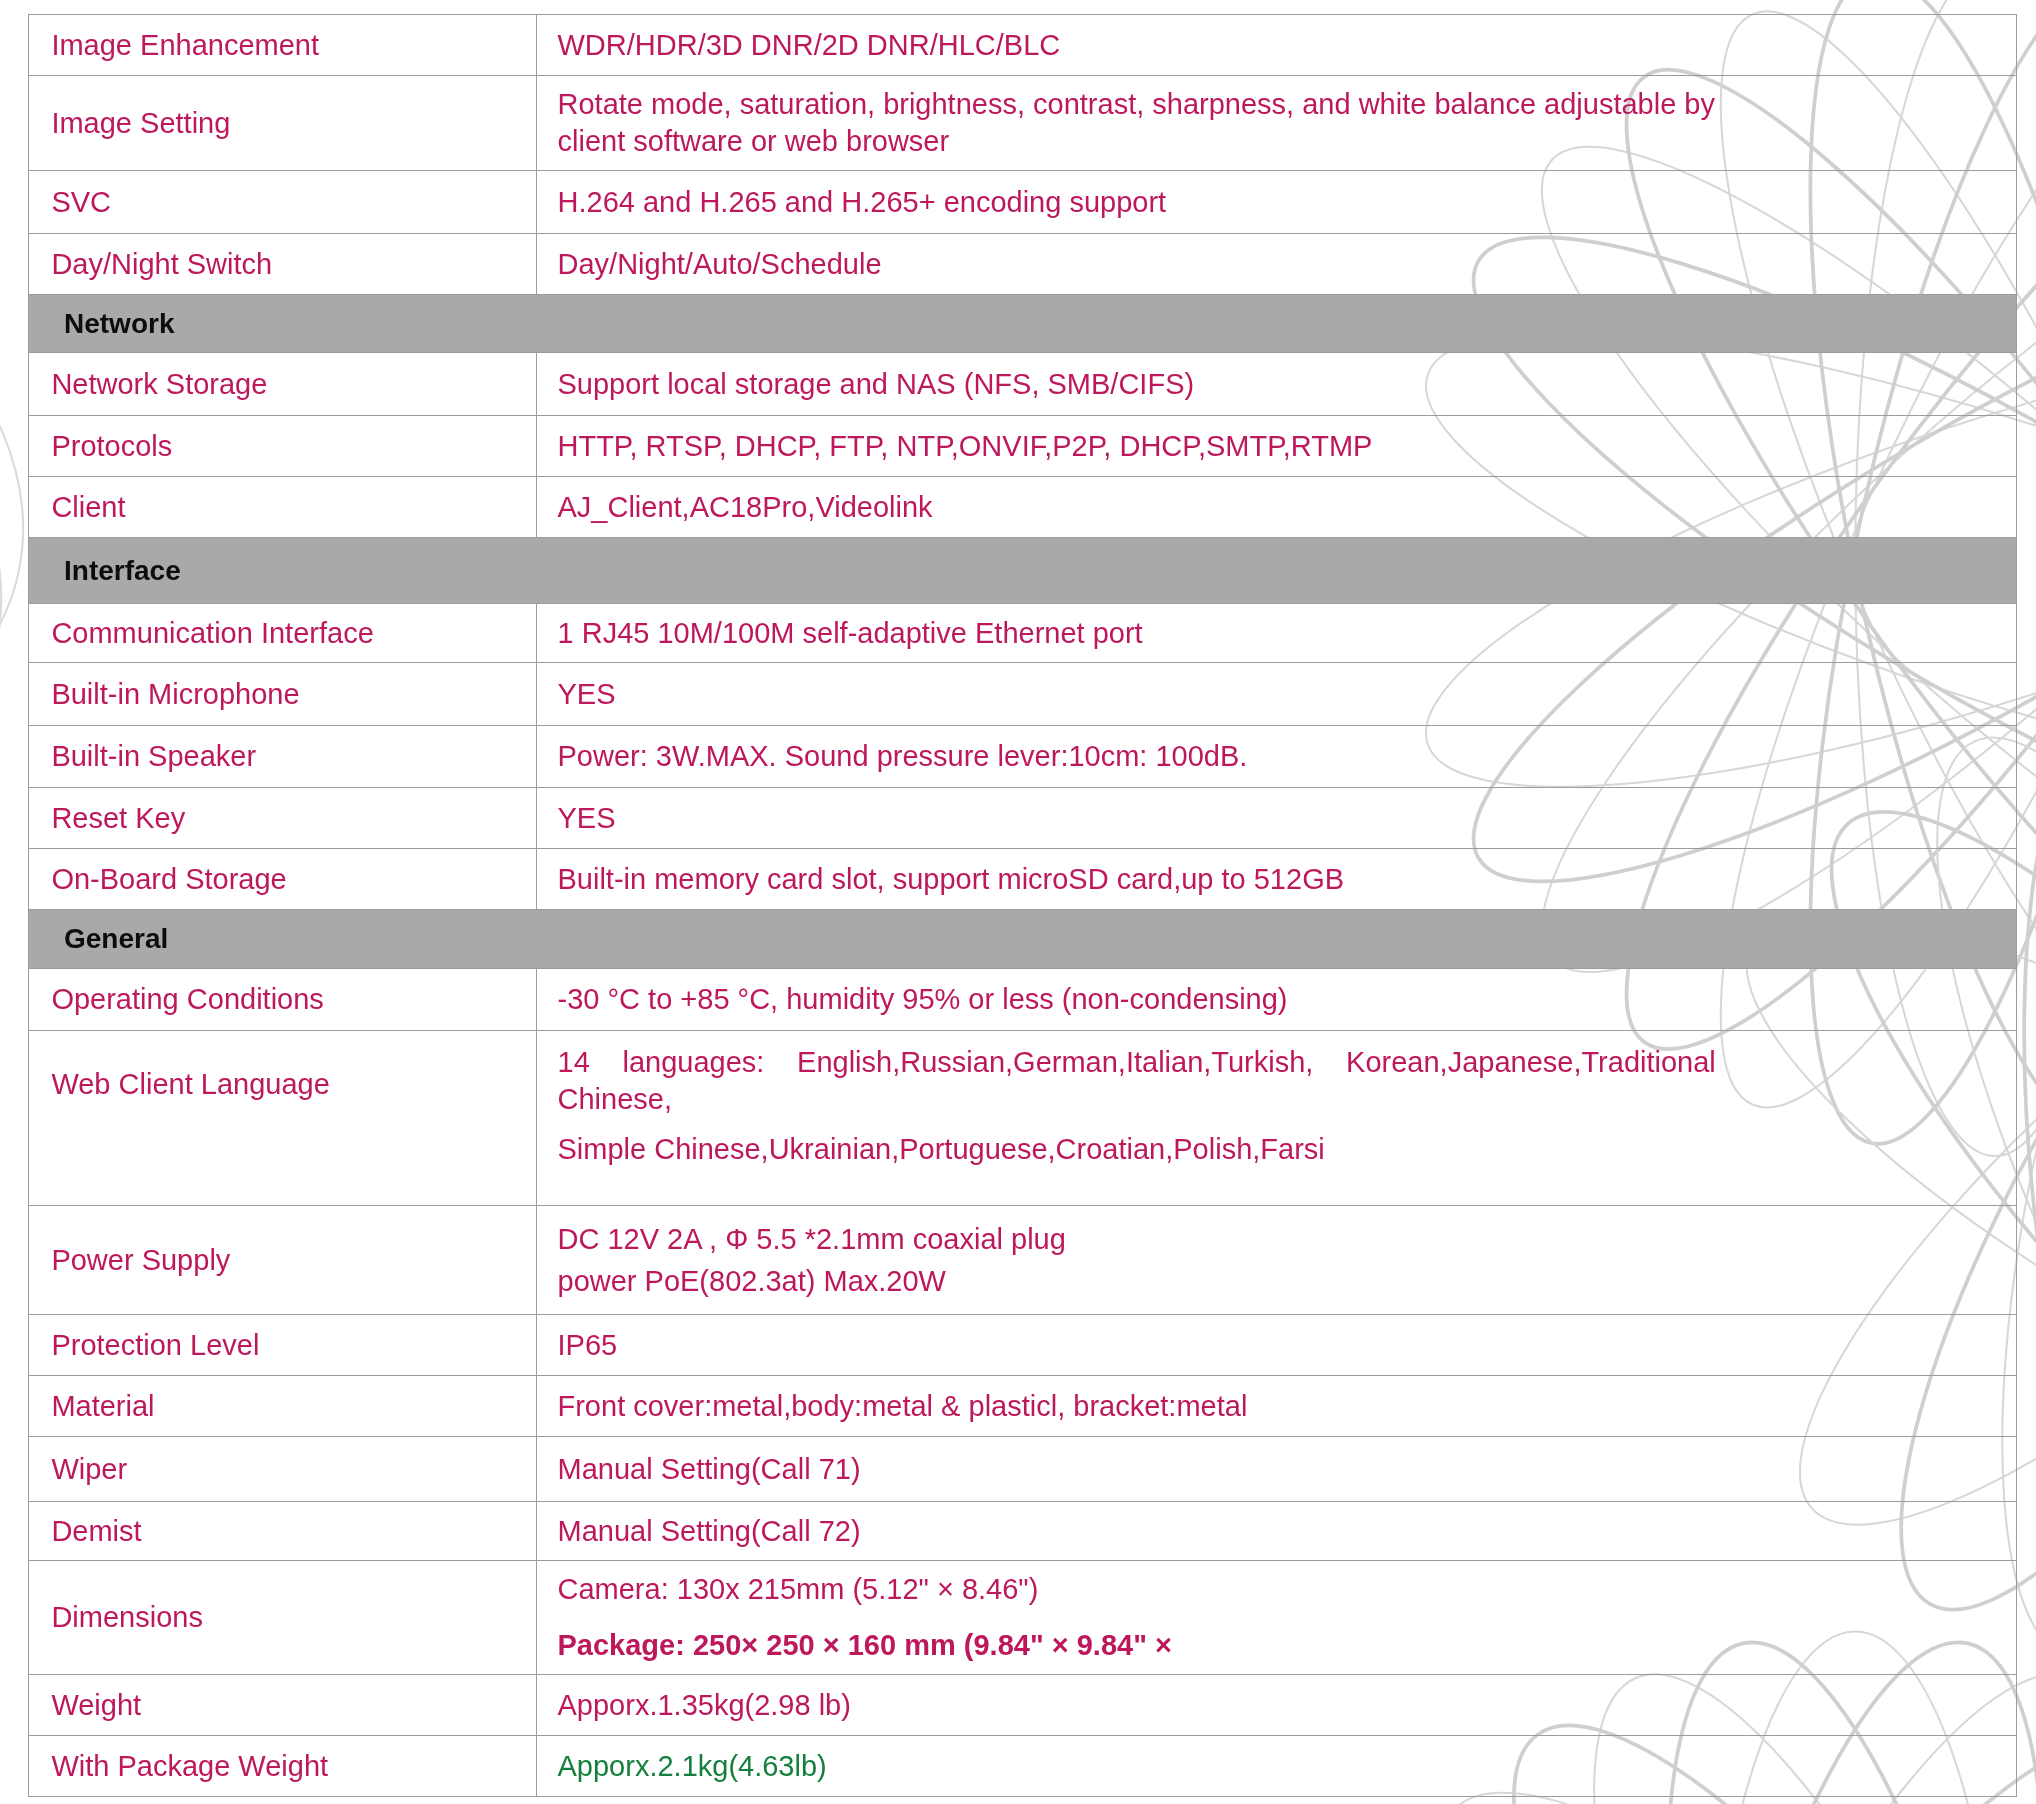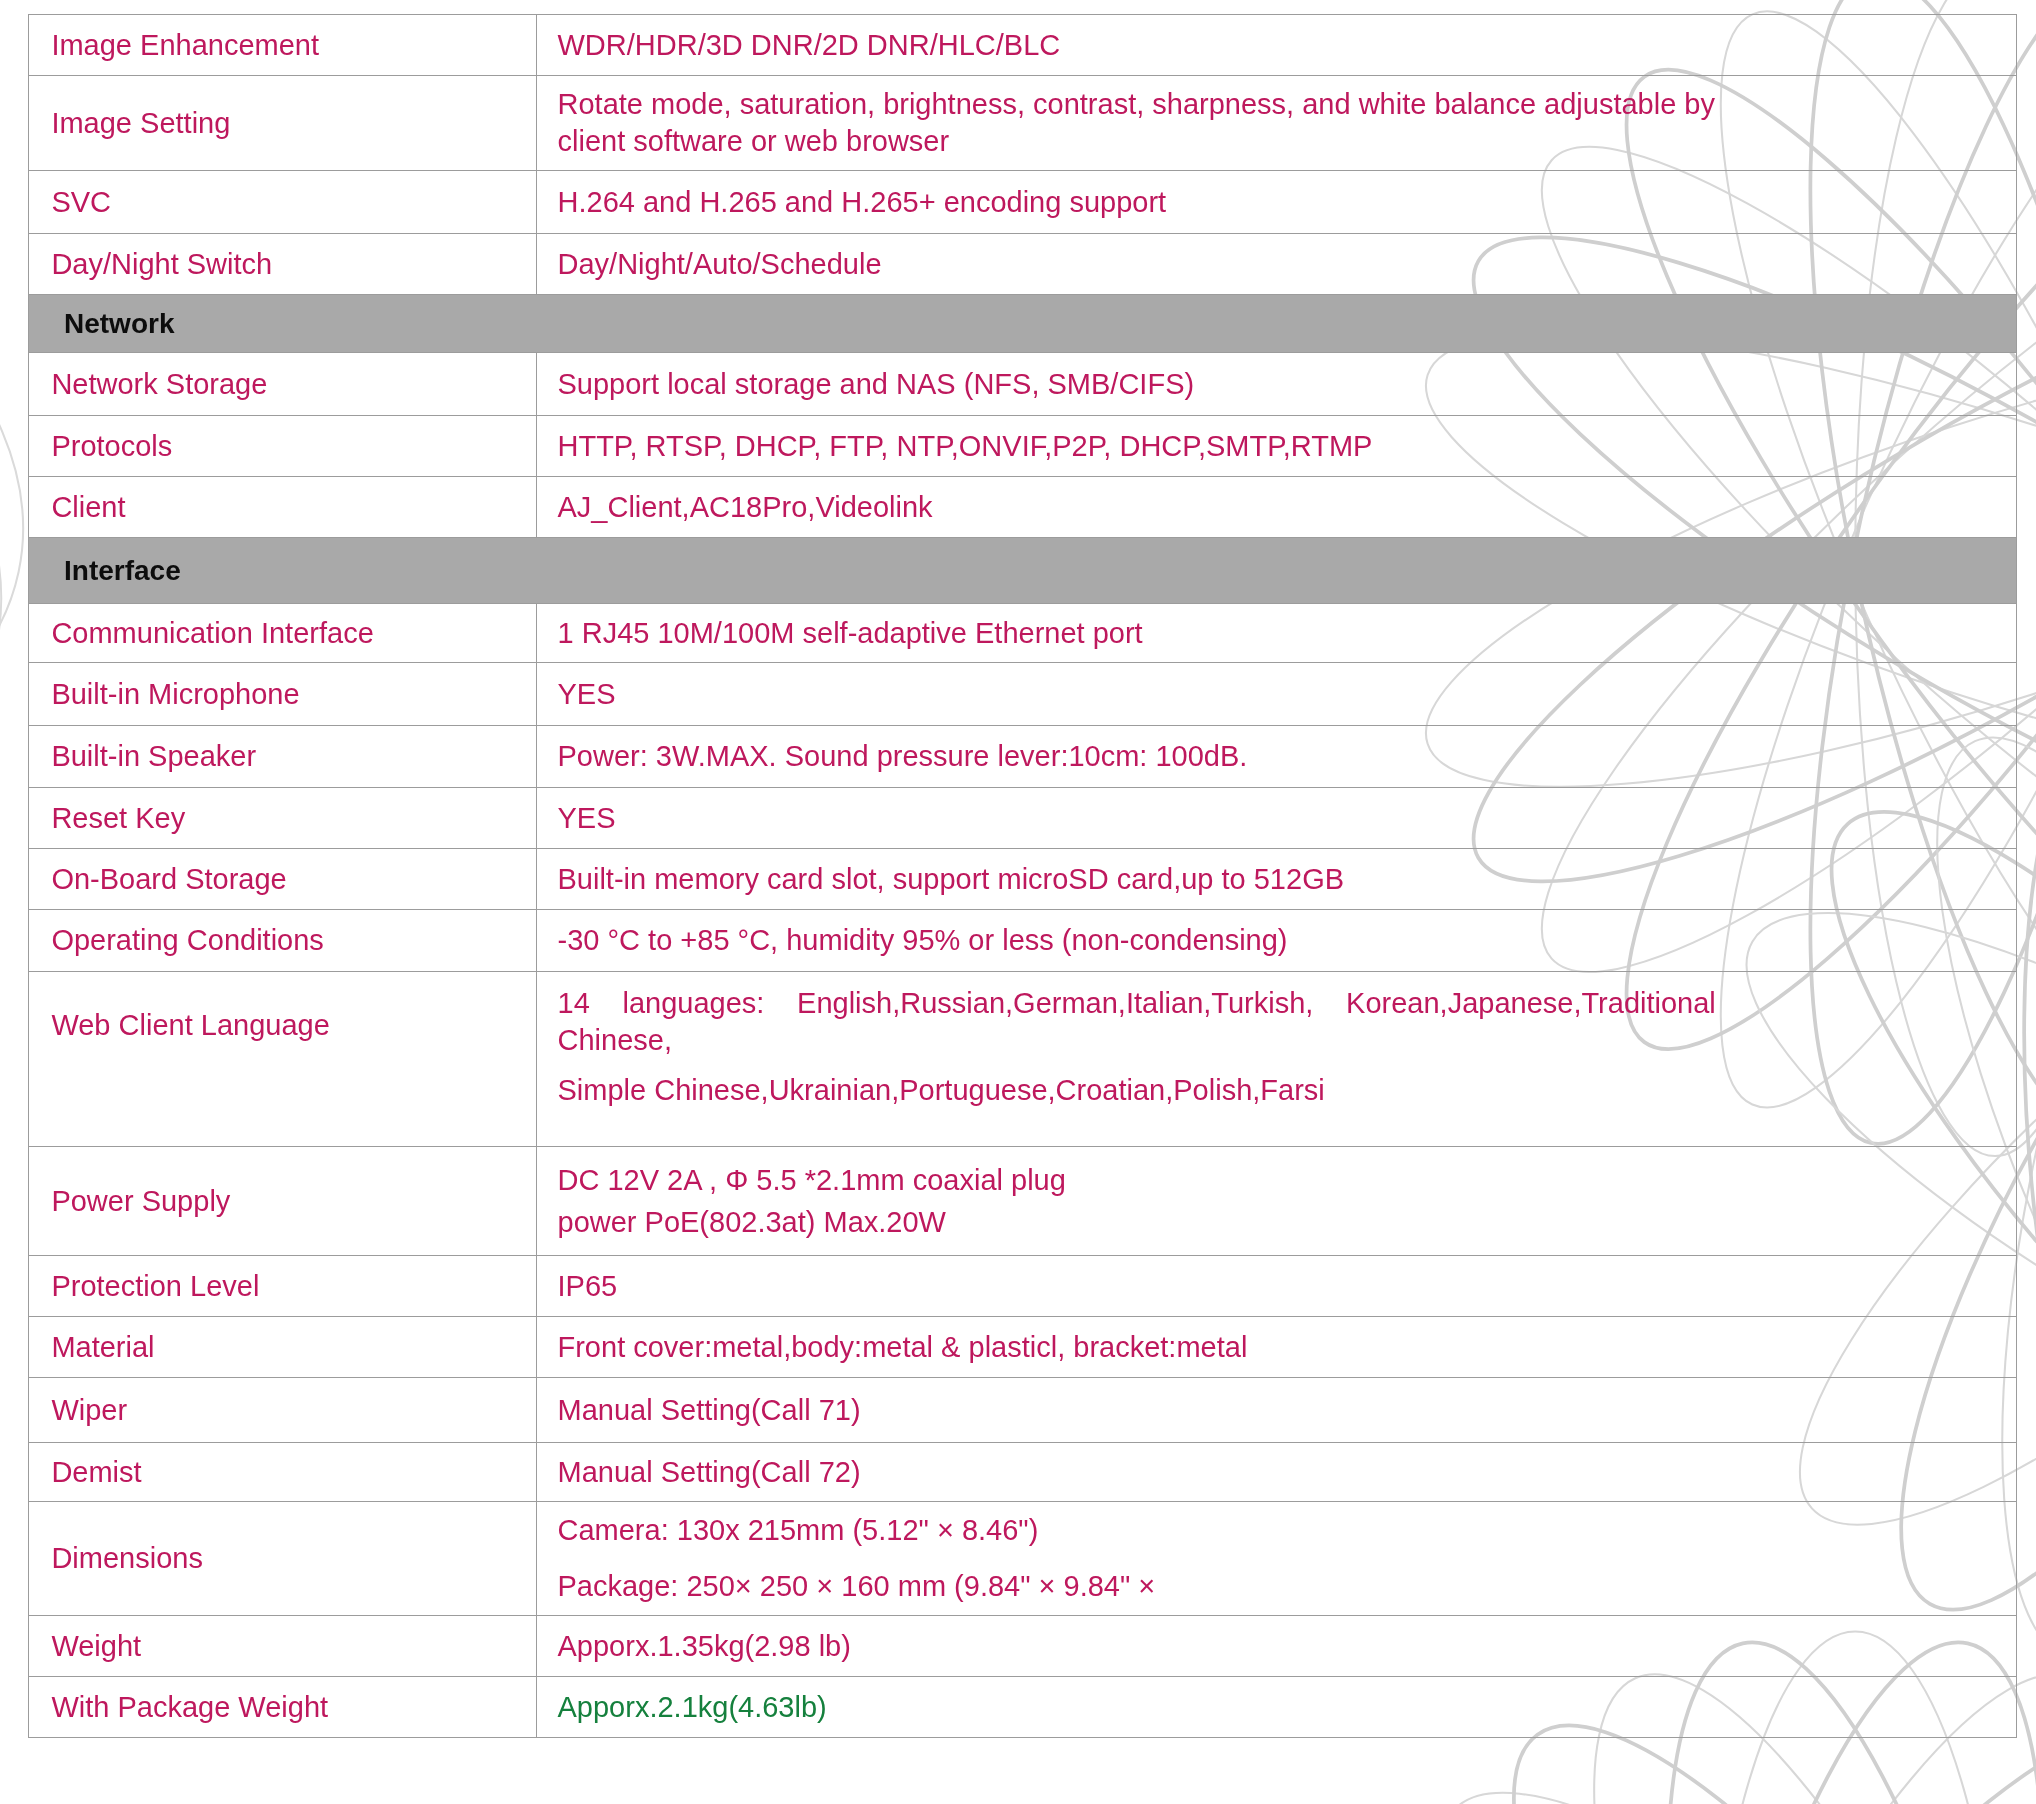--- a/index.html
+++ b/index.html
@@ -33,21 +33,21 @@
     background:#a9a9a9;
     font-weight:bold;
     font-size:28px;
     color:#0d0d0d;
     padding-left:35px;
   }
   .vl{line-height:37px;}
   .ws{word-spacing:0.85em;}
   .gap-top{margin-top:13px;}
   tr.ps td.value .vl{line-height:42px;}
-  tr.dim td.value .vl + .vl{margin-top:19px;}
+  tr.dim td.value .vl + .vl{margin-top:19px;font-weight:bold;}
   tr.wcl td{vertical-align:top;}
   tr.wcl td.label{padding-top:37px;}
   tr.wcl td.value{padding-top:13px;}
   .muted{color:#15803d;}
 </style>
 </head>
 <body>
 
 <div class="page">
 
@@ -179,20 +179,23 @@
       <tr style="height:61px">
         <td class="label">Reset Key</td>
         <td class="value">YES</td>
       </tr>
 
       <tr style="height:61px">
         <td class="label">On-Board Storage</td>
         <td class="value">Built-in memory card slot, support microSD card,up to 512GB</td>
       </tr>
 
+      <tr class="section" style="height:59px">
+        <td colspan="2">General</td>
+      </tr>
 
       <tr style="height:62px">
         <td class="label">Operating Conditions</td>
         <td class="value">-30 °C to +85 °C, humidity 95% or less (non-condensing)</td>
       </tr>
 
       <tr class="wcl" style="height:175px">
         <td class="label">Web Client Language</td>
         <td class="value">
           <div class="vl ws">14 languages: English,Russian,German,Italian,Turkish, Korean,Japanese,Traditional</div>

